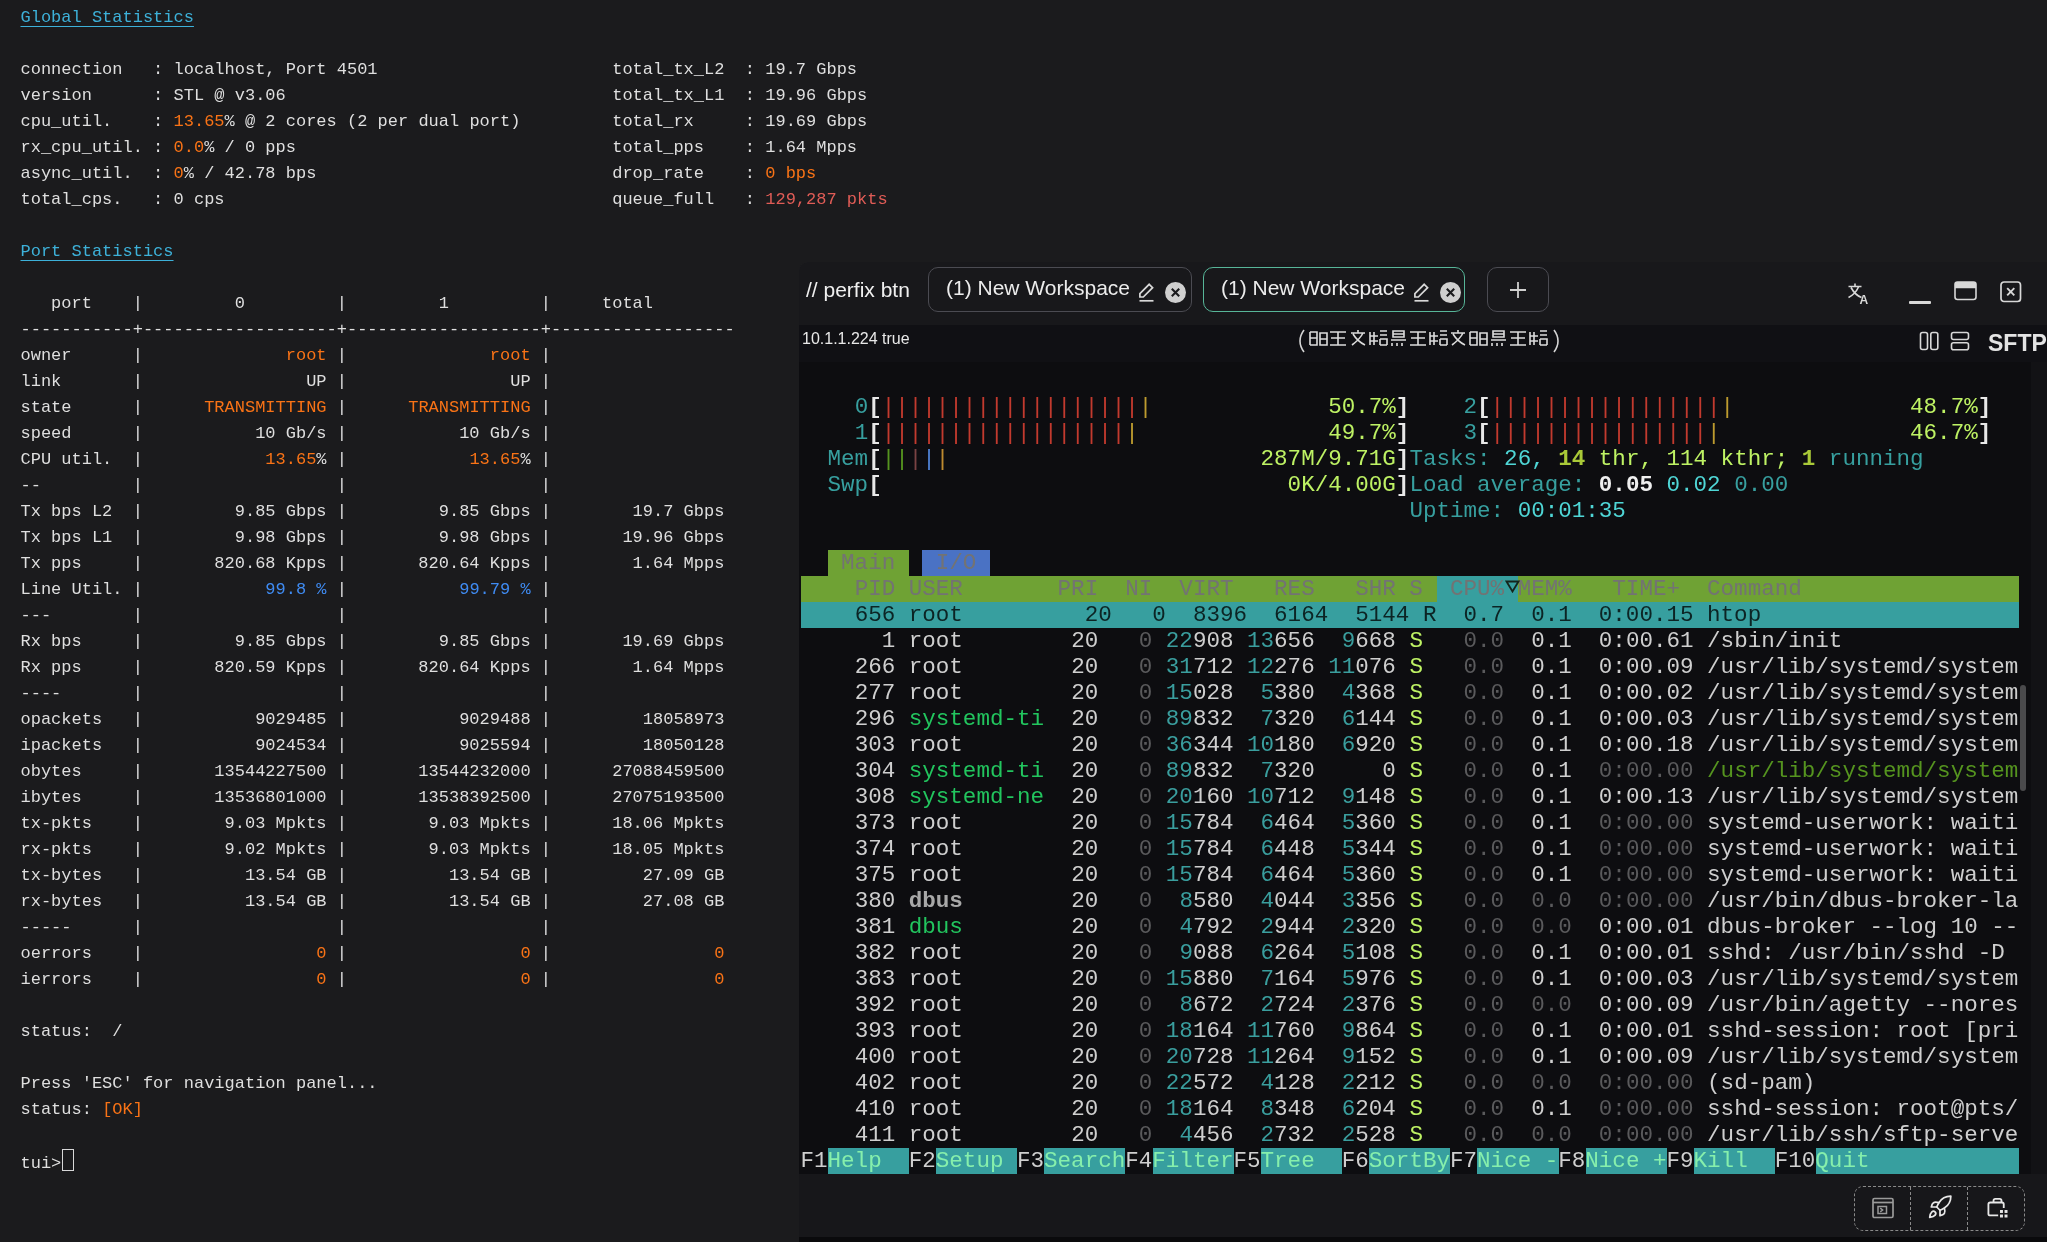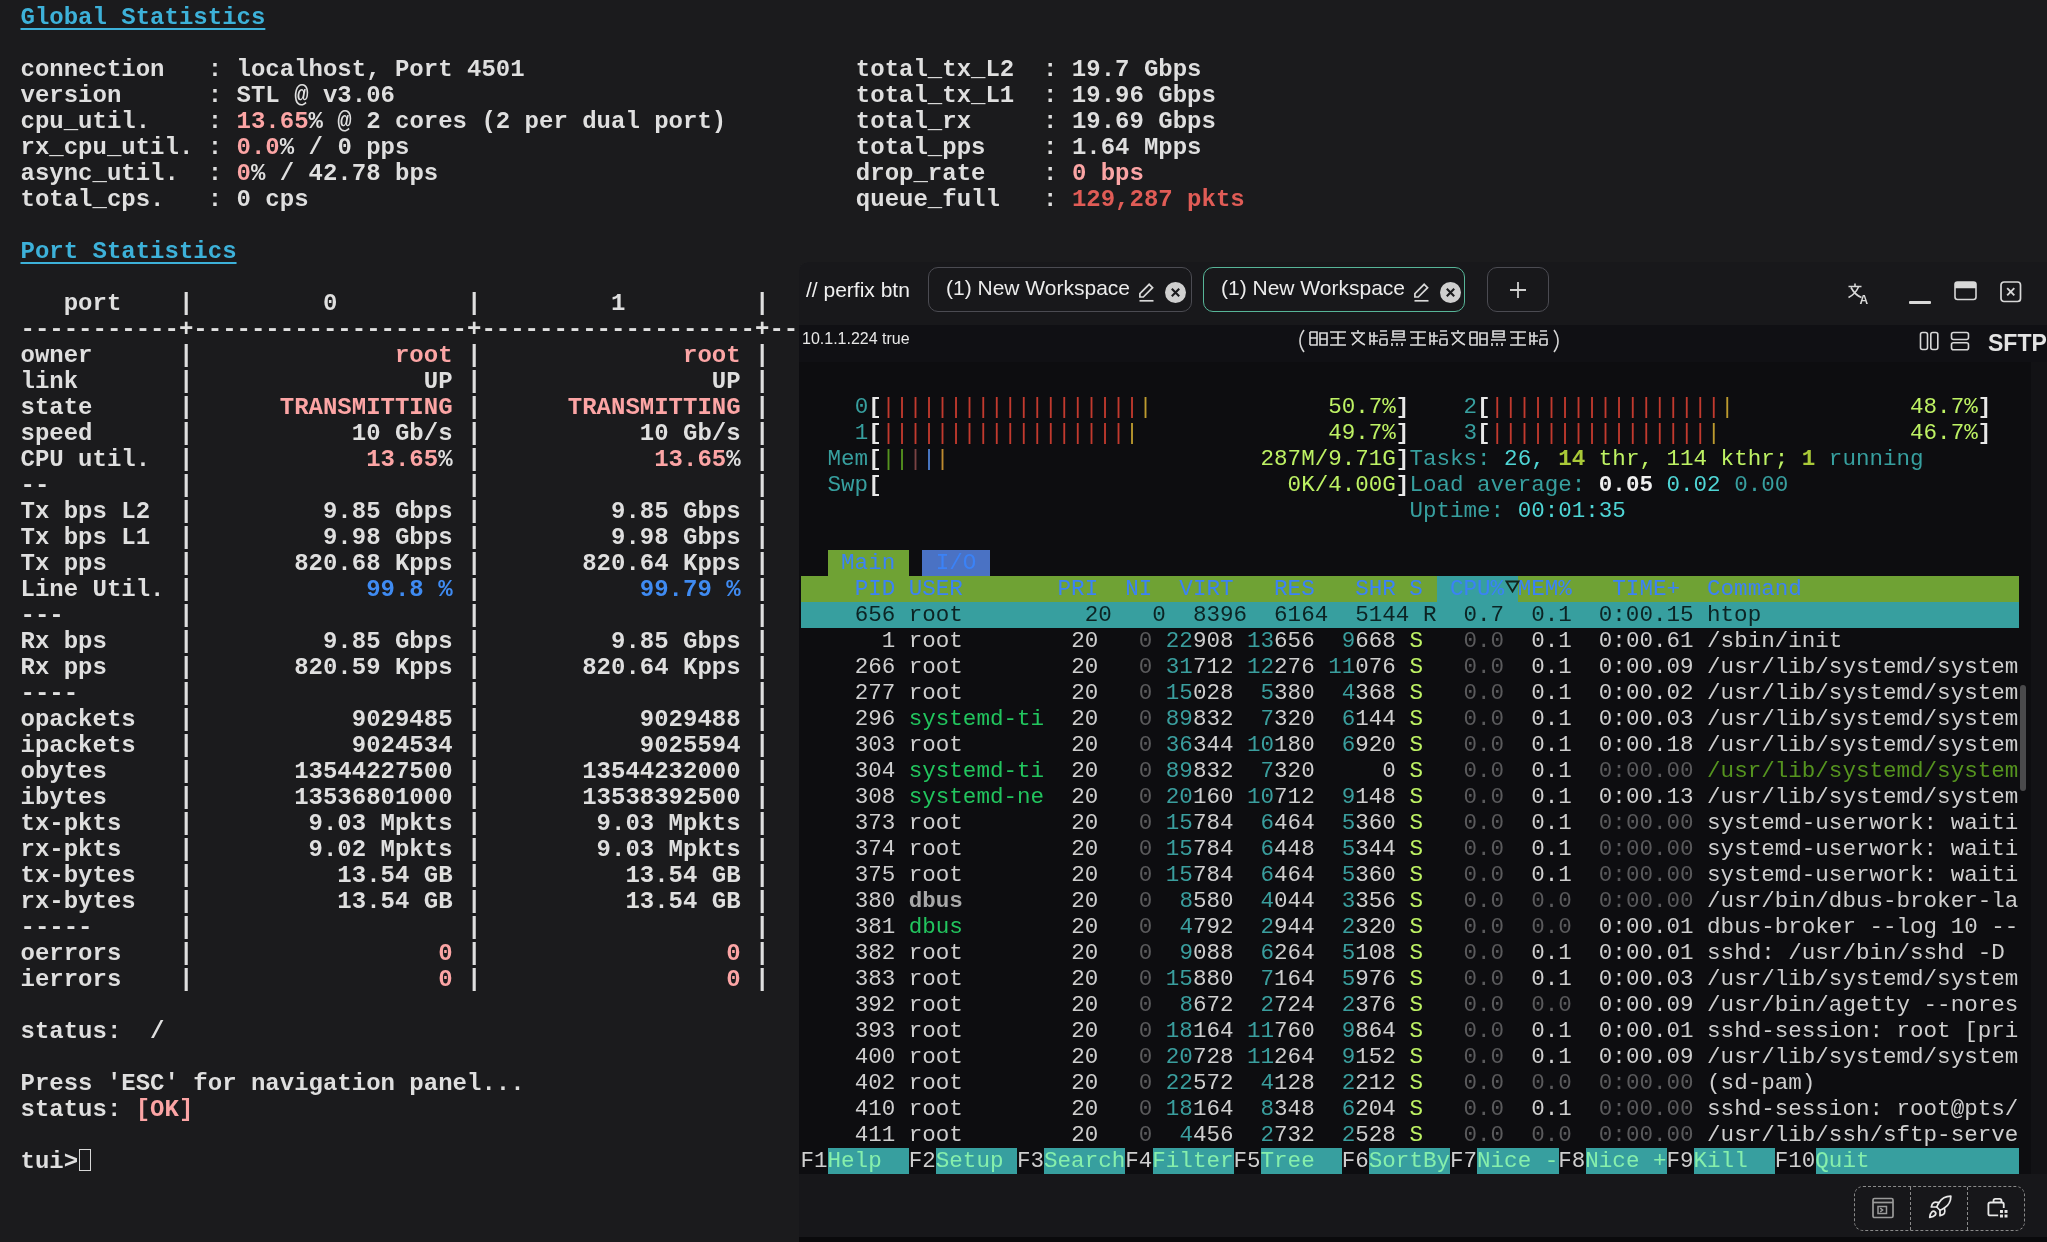--- a/index.html
+++ b/index.html
@@ -1,27 +1,27 @@
 <!DOCTYPE html>
 <html><head><meta charset="utf-8"><style>
 *{margin:0;padding:0}
 html,body{width:2047px;height:1242px;background:#1b1b1d;overflow:hidden}
 .sans{font-family:"Liberation Sans",sans-serif}
 pre{font-family:"Liberation Mono",monospace;position:absolute;white-space:pre}
-#tl{left:20.5px;top:5px;font-size:24px;line-height:26px;font-weight:700;color:#dfdfdf}
+#tl{left:20.5px;top:5px;font-size:17px;line-height:26px;font-weight:400;color:#dfdfdf}
 #tl .h{color:#3db1d9;text-decoration:underline;text-underline-offset:4px}
-#tl .g{color:#fca5a5} #tl .b{color:#3f8bf2} #tl .r{color:#e05c56}
+#tl .g{color:#f97316} #tl .b{color:#3f8bf2} #tl .r{color:#e05c56}
 #tl .cur{display:inline-block;width:9.5px;height:20px;border:1.6px solid #d8d8d8;vertical-align:-3px;margin-left:1px}
 #ht{left:800.5px;top:394px;font-size:22.56px;line-height:26px;color:#cfcfcf;z-index:5}
 #ht .c{color:#379f9f} #ht .C{color:#4fd6d6;font-weight:400} #ht .G{color:#a9c938;font-weight:700}
 #ht .W{color:#efefef;font-weight:700} #ht .B{color:#e8e8e8;font-weight:700}
 #ht .y{color:#bef264} #ht .d{color:#5a5a5c} #ht .w{color:#cfcfcf}
 #ht .rb{color:#c23a2e} #ht .yb{color:#bd9b2f} #ht .gb{color:#55941f} #ht .bb{color:#4d7fd0}
 #ht .ob{color:#bd8a2f} #ht .mb{color:#7a4343}
-#ht .hd{color:#3b82f6} #ht .k{color:#0c2424} #ht .fl{color:#86efac}
+#ht .hd{color:#737373} #ht .k{color:#0c2424} #ht .fl{color:#86efac}
 #ht .c2{color:#3a9e9e} #ht .pu{color:#22c55e} #ht .bu{color:#a8a8a8;font-weight:700}
 #ht .gc{color:#55941f}
 .bgd{position:absolute;z-index:1}
 </style></head><body>
 <pre id="tl"><span class="h">Global Statistics</span>
 
 connection   : localhost, Port 4501                       total_tx_L2  : 19.7 Gbps
 version      : STL @ v3.06                                total_tx_L1  : 19.96 Gbps
 cpu_util.    : <span class="g">13.65</span>% @ 2 cores (2 per dual port)         total_rx     : 19.69 Gbps
 rx_cpu_util. : <span class="g">0.0</span>% / 0 pps                               total_pps    : 1.64 Mpps

